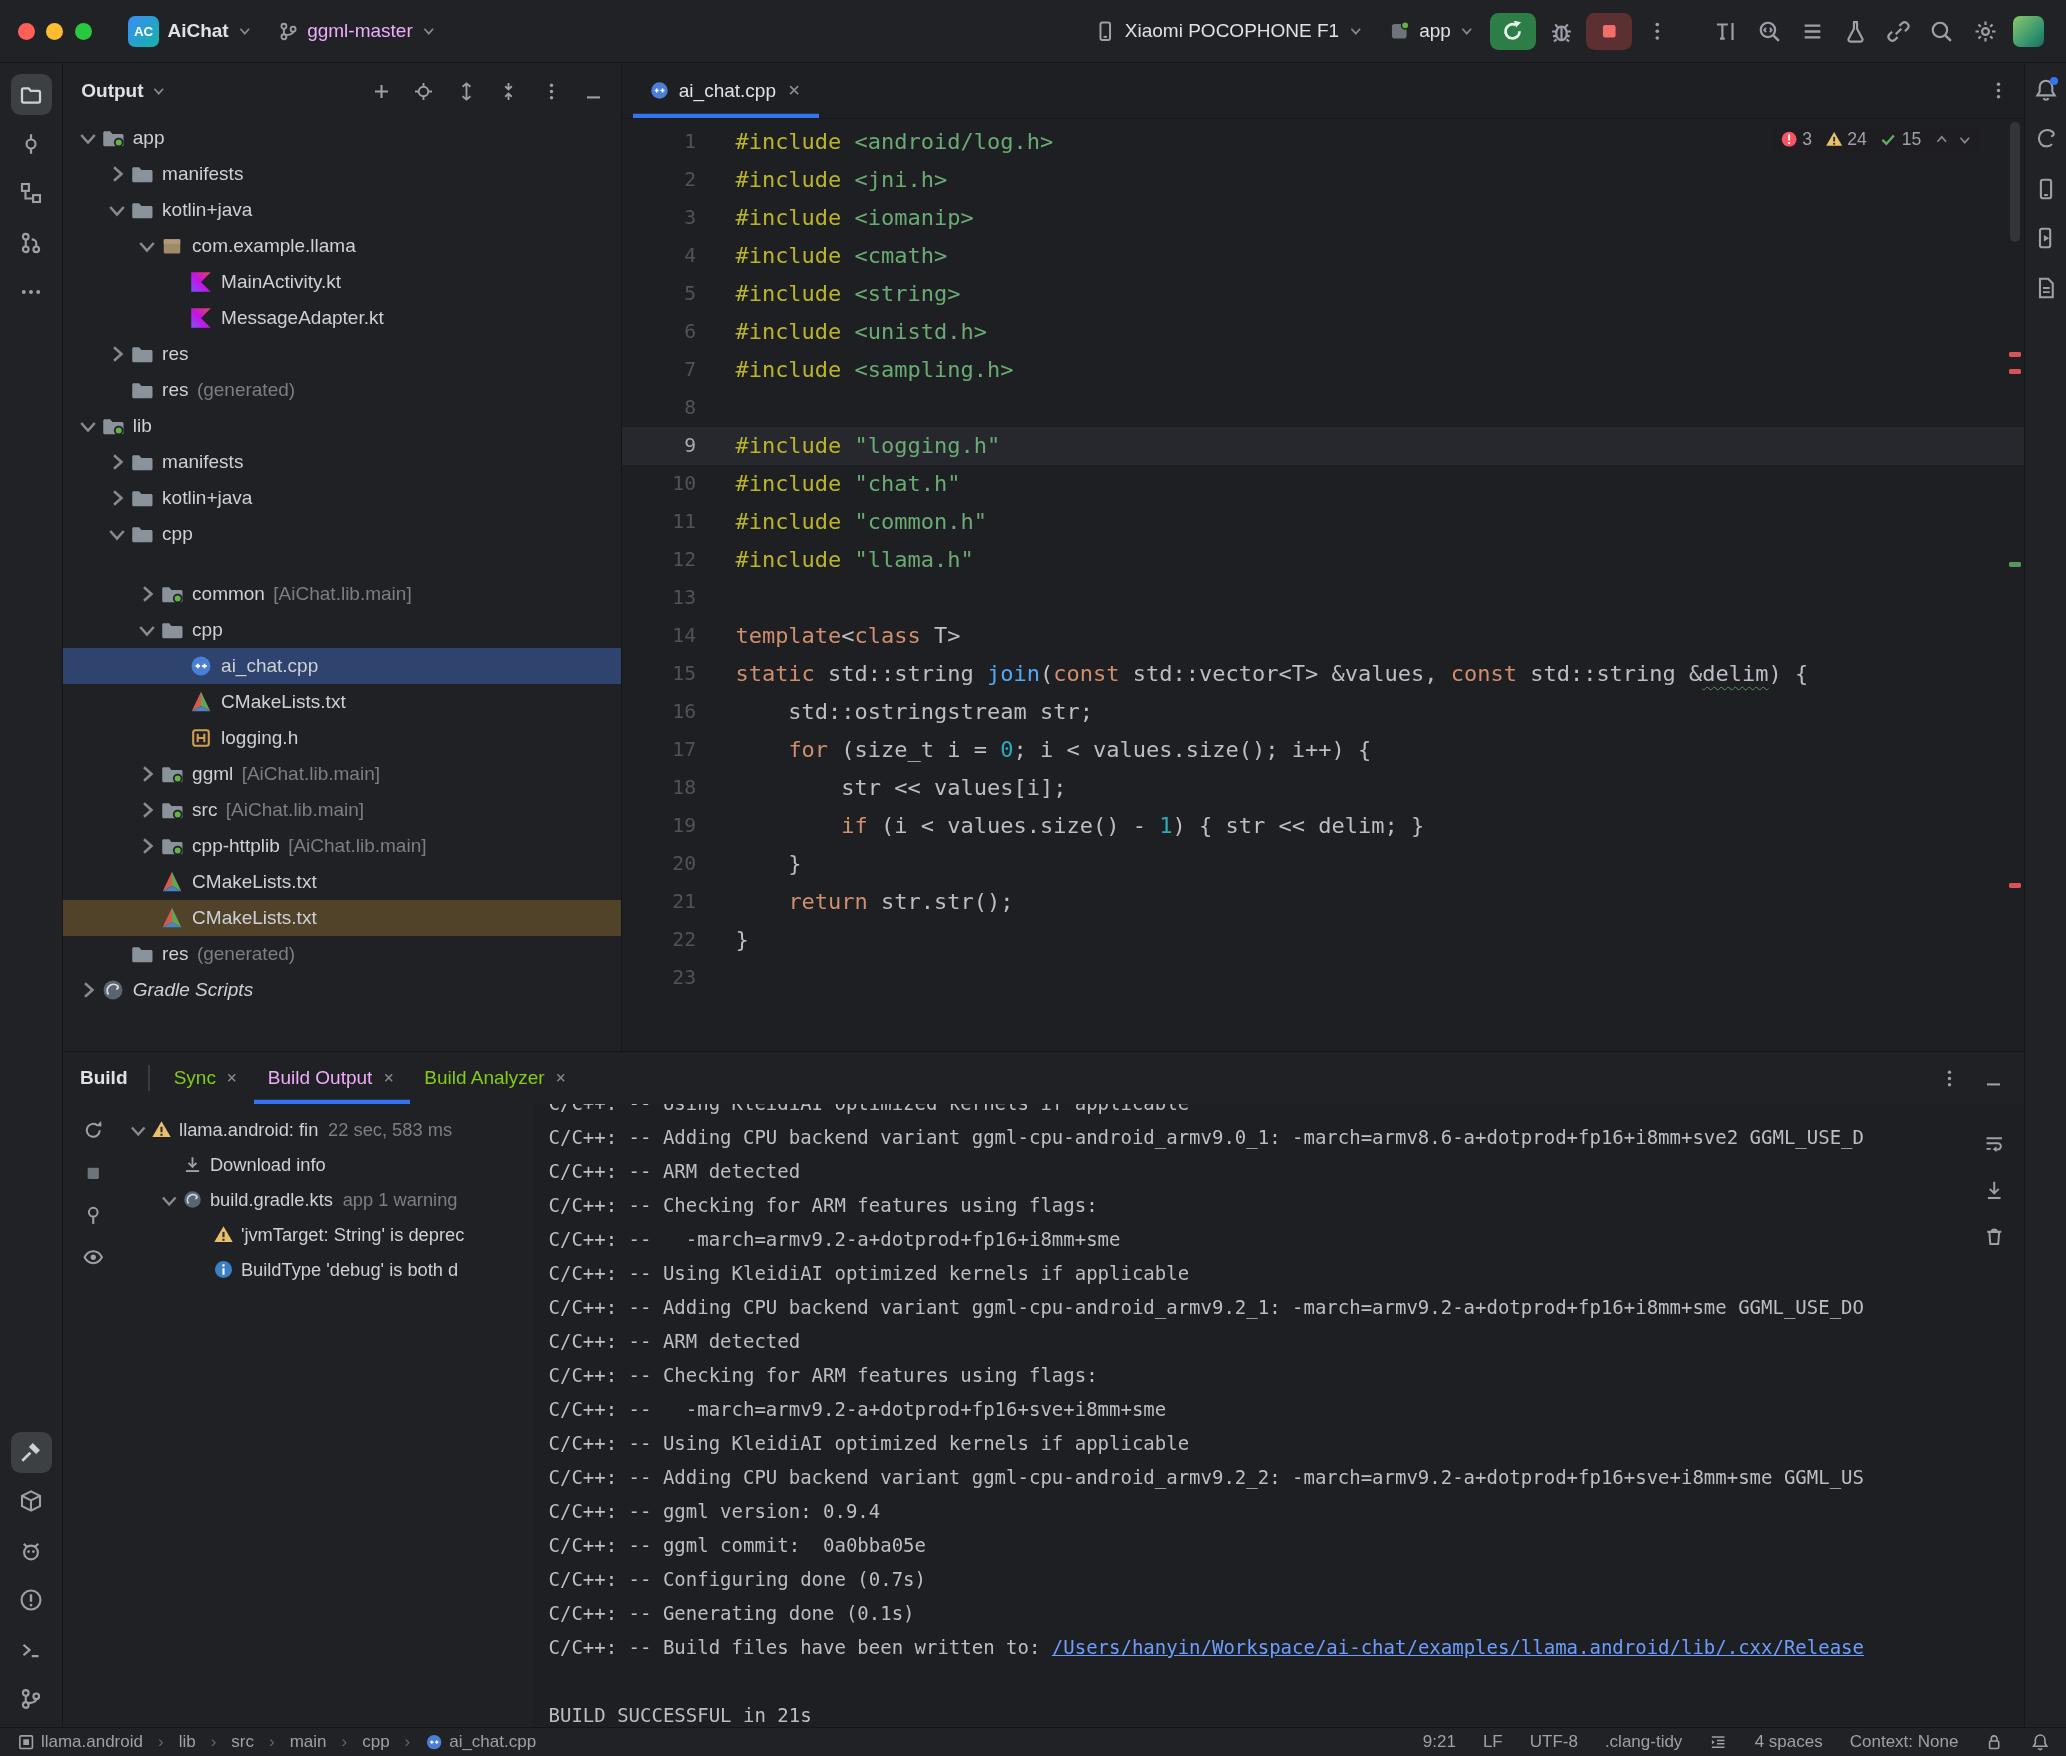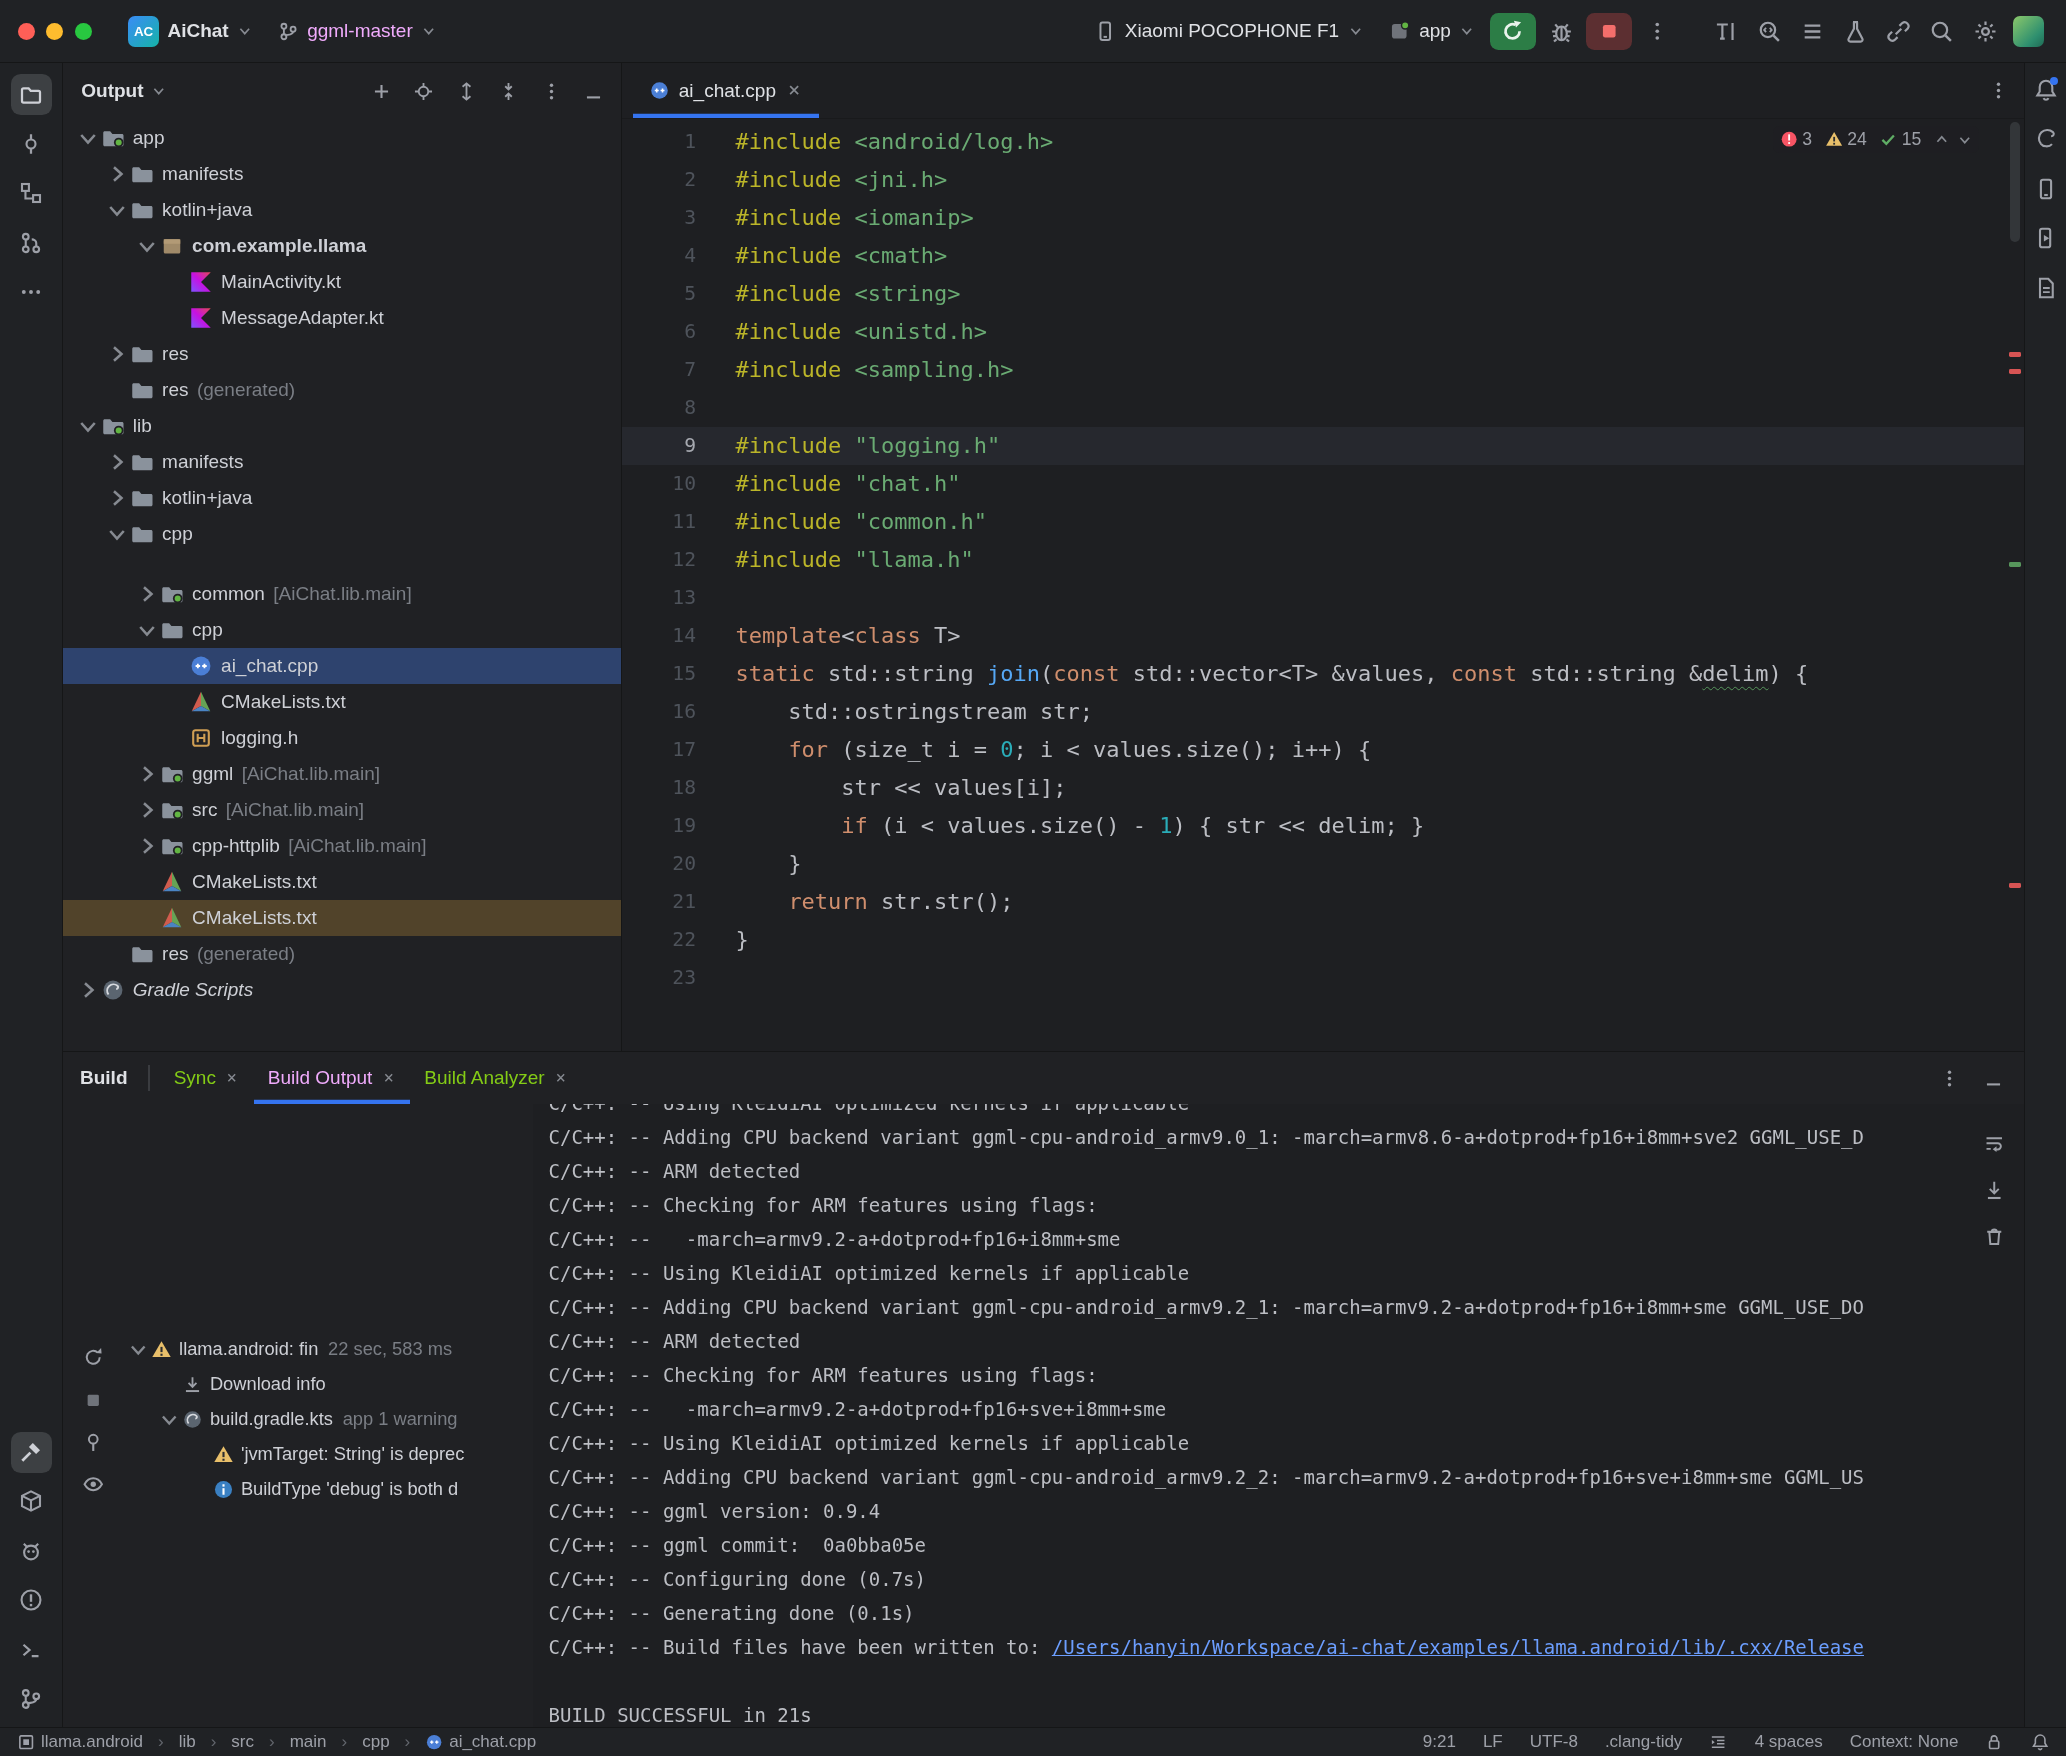--- a/index.html
+++ b/index.html
@@ -83,21 +83,21 @@
 
   
   .build { flex:1; border-top:1.4px solid #151617; display:flex; flex-direction:column; min-height:0; background:#202124; }
   .build-header { height:52px; flex:none; display:flex; align-items:stretch; padding:0 17px; }
   .bh-title { font-weight:bold; color:#dfe1e5; display:flex; align-items:center; margin-right:11.2px; }
   .vrule { width:1.4px; background:#3a3c40; margin:12.7px 9.8px; }
   .btab { display:flex; align-items:center; gap:8.4px; padding:0 14px; color:#84cc16; }
   .btab.active { color:#f0abfc; box-shadow:inset 0 -4.2px #3574f0; }
   .bh-actions { margin-left:auto; display:flex; align-items:center; gap:17px; }
   .build-body { flex:1; display:flex; min-height:0; }
-  .build-left { width:470px; flex:none; display:flex;align-items:center; }
+  .build-left { width:470px; flex:none; display:flex; }
   .bl-toolbar { width:60px; flex:none; display:flex; flex-direction:column; align-items:center; padding-top:11.2px; gap:11.2px; }
   .bl-btn { width:31px; height:31px; border-radius:5.6px; display:flex; align-items:center; justify-content:center; }
   .bl-tree { flex:1; padding-top:8.4px; overflow:hidden; font-size:18.3px; }
   .btree-row { height:35px; display:flex; align-items:center; white-space:nowrap; }
   .btree-row .chev { width:22.5px; height:22.5px; flex:none; display:flex; align-items:center; justify-content:center; }
   .btree-row .ticon { width:21px; height:21px; margin:0 7px 0 1.4px; }
   .btime { color:#7a7e85; margin-left:9.8px; }
   .console { flex:1; min-width:0; overflow:hidden; font-family:"DejaVu Sans Mono",monospace; font-size:19px;
              line-height:34px; padding-left:15.5px; position:relative; background:#1e1f22; }
   .console-inner { margin-top:-18.3px; white-space:pre; }
@@ -478,21 +478,21 @@
                     <path d="M3.5 6 8 11 12.5 6" fill="none" stroke="#868a91" stroke-width="1.7"></path>
                   </svg>
                 </span>
                 <span class="ic ticon">
                   <svg viewBox="0 0 16 16">
                     <path d="M1.5 4.5c0-.6.4-1 1-1h3.6l1.5 1.8h6.4c.6 0 1 .4 1 1v6.2c0 .6-.4 1-1 1h-11.5c-.6 0-1-.4-1-1z" fill="#8a929c"></path>
                   </svg>
                 </span>
                 <span class="tlabel">kotlin+java</span>
               </div>
-              <div class="tree-row" style="padding-left: 72px; font-weight: bold;">
+              <div class="tree-row" style="padding-left: 72px;">
                 <span class="chev">
                   <svg viewBox="0 0 16 16">
                     <path d="M3.5 6 8 11 12.5 6" fill="none" stroke="#868a91" stroke-width="1.7"></path>
                   </svg>
                 </span>
                 <span class="ic ticon">
                   <svg viewBox="0 0 16 16">
                     <rect x="2.5" y="3.5" width="11" height="9.5" rx="1" fill="#a08a69"></rect>
                     <rect x="2.5" y="3.5" width="11" height="3" fill="#b29a76"></rect>
                   </svg>

